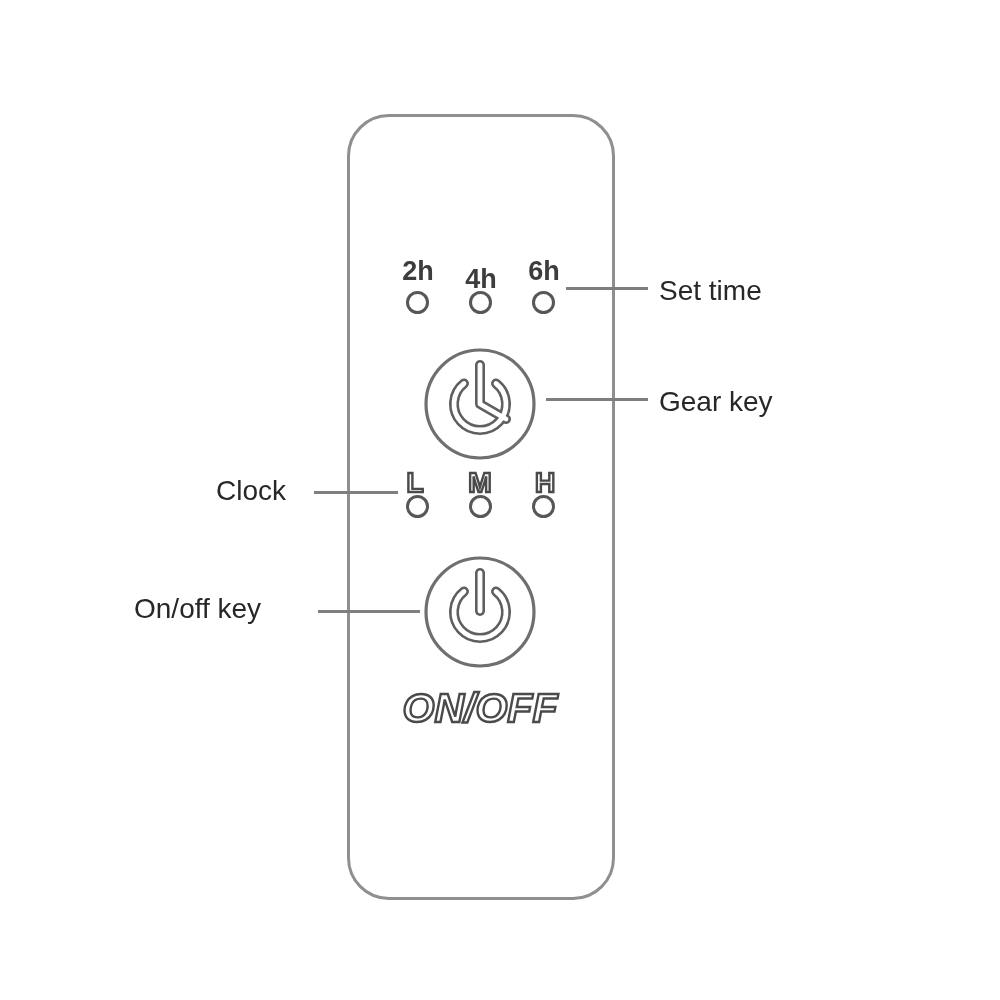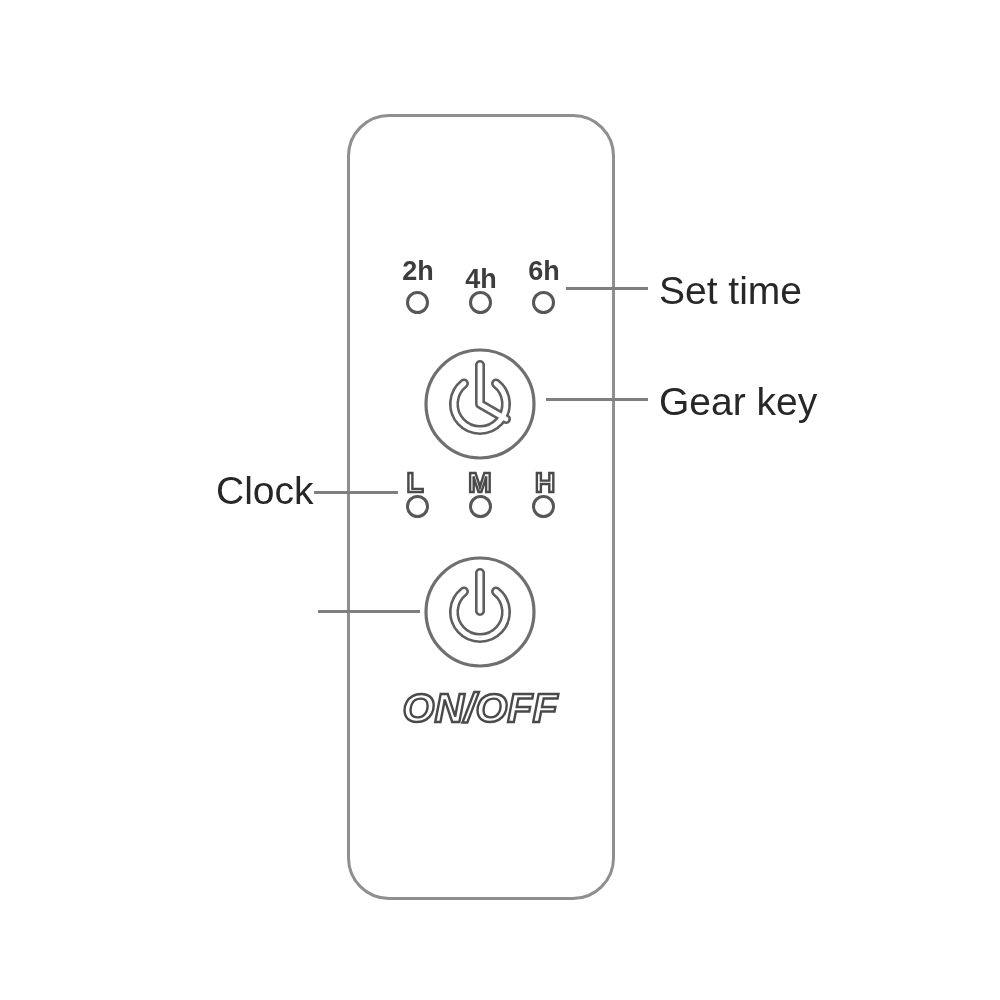--- a/index.html
+++ b/index.html
@@ -46,21 +46,21 @@
 
   
   .leader{position:absolute;height:3px;background:#7f7f7f;}
   .ld-settime{left:566px;top:283px;width:82px;}
   .ld-clock{left:546px;top:394px;width:102px;}
   .ld-gear{left:314px;top:487px;width:84px;}
   .ld-onoff{left:318px;top:606px;width:102px;}
 
   
   .callout{
-    position:absolute;font-size:39px;line-height:41px;color:#272727;
+    position:absolute;font-size:28px;line-height:41px;color:#272727;
     white-space:nowrap;
   }
   .co-settime{left:659px;top:266px;}
   .co-clock{left:659px;top:377px;}
   .co-gear{left:216px;top:466px;}
   .co-onoff{left:134px;top:584px;}
 
   svg text{font-family:"Liberation Sans", sans-serif;}
 </style>
 </head>
@@ -125,14 +125,15 @@
   </svg>
 
   <div class="leader ld-settime"></div>
   <div class="leader ld-clock"></div>
   <div class="leader ld-gear"></div>
   <div class="leader ld-onoff"></div>
 
   <div class="callout co-settime">Set time</div>
   <div class="callout co-clock">Gear key</div>
   <div class="callout co-gear">Clock</div>
+  <div class="callout co-onoff">On/off key</div>
 
 </div>
 
 </body></html>

